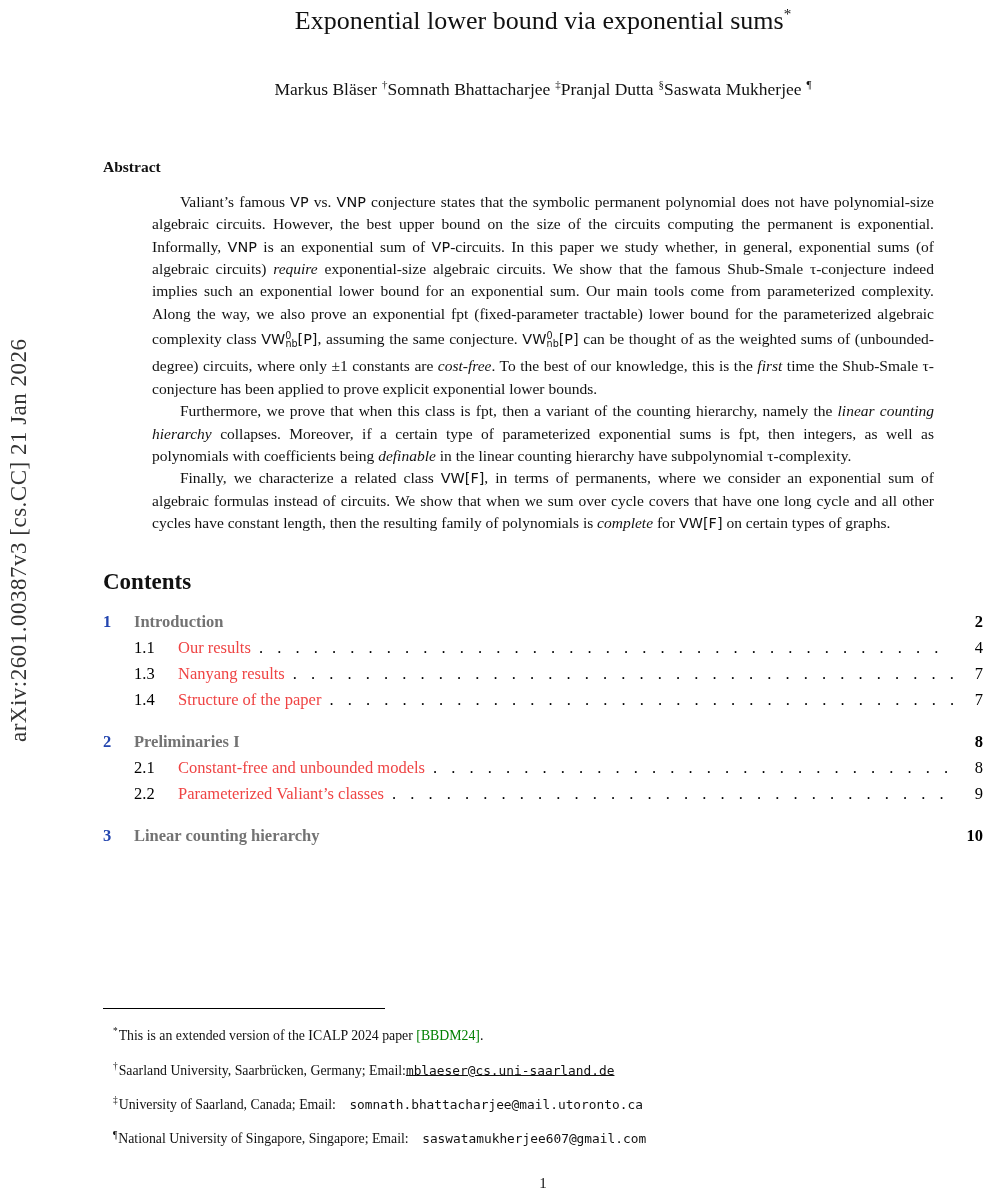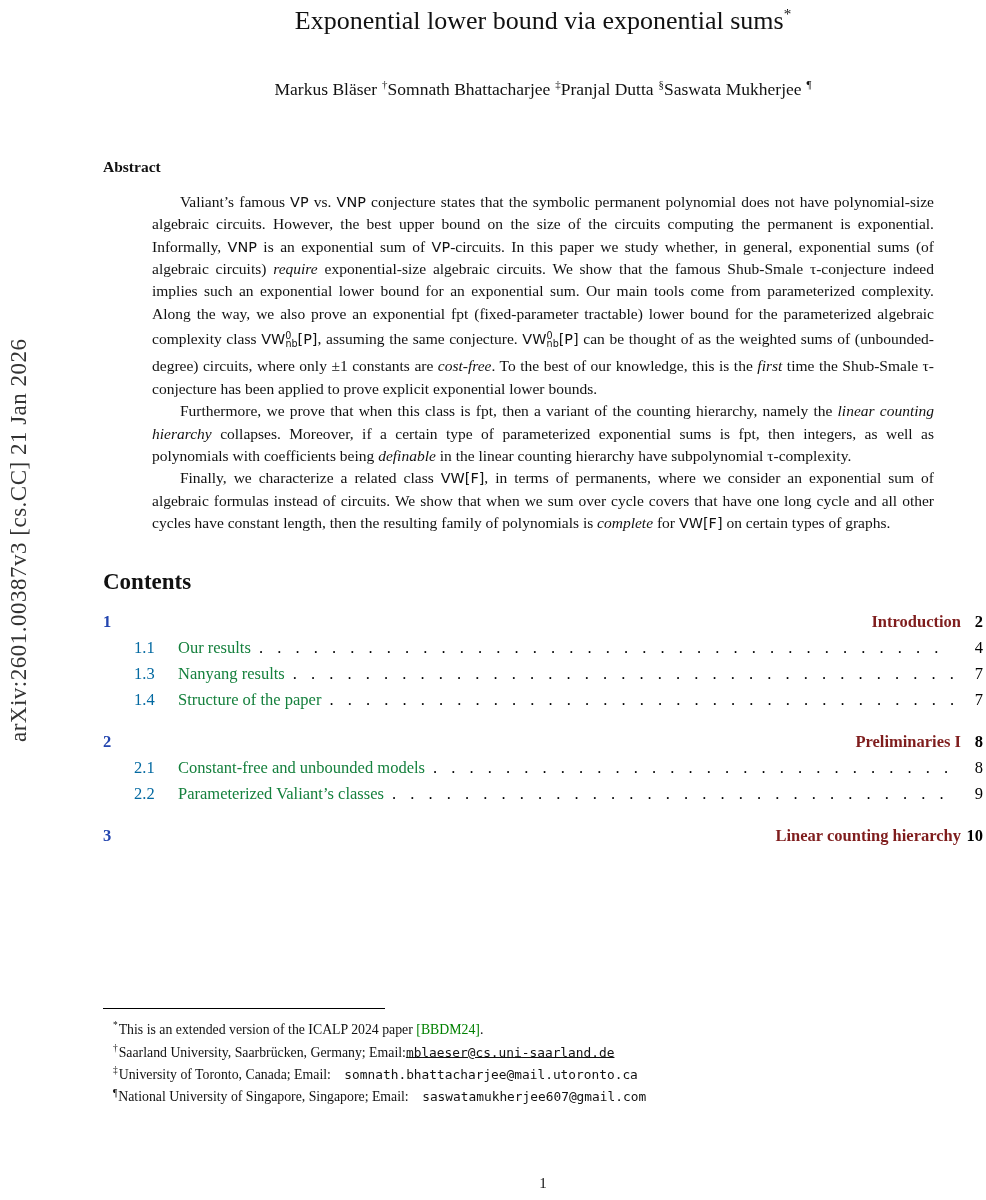--- a/index.html
+++ b/index.html
@@ -69,43 +69,43 @@
   .contents-heading {
     margin-top: 34px;
     font-size: 23px;
     font-weight: bold;
   }
   .toc { margin-top: 14px; font-size: 16.5px; }
   .toc-row { display: flex; align-items: baseline; line-height: 26px; }
   .toc-row.level1 { font-weight: bold; margin-top: 16px; }
   .toc-row.level1:first-child { margin-top: 0; }
   .level1 .toc-num { width: 31px; color: #2345af; }
-  .level1 .toc-title { color: #7f1d1d; flex: 1; text-align: right; }
+  .level1 .toc-title { color: #737373; flex: 1; }
   .level1 .toc-page { color: #000; text-align: right; min-width: 22px; }
   .toc-row.level2 { padding-left: 31px; }
-  .level2 .toc-num { width: 44px; color: #0369a1; }
-  .level2 .toc-title { color: #15803d; }
+  .level2 .toc-num { width: 44px; color: #000000; }
+  .level2 .toc-title { color: #ef4444; }
   .level2 .toc-page { color: #000; text-align: right; min-width: 22px; }
   .leader {
     flex: 1;
     overflow: hidden;
     white-space: nowrap;
     margin: 0 8px;
     color: #000;
   }
   .leader::after {
     content: ". . . . . . . . . . . . . . . . . . . . . . . . . . . . . . . . . . . . . . . . . . . . . . . . . . . . . . . . . . . . . . . . . . . .";
     letter-spacing: 5px;
   }
   .footnotes {
     position: absolute;
     left: 0; top: 1008px;
     width: 880px;
     font-size: 13.8px;
-    line-height: 19px;
+    line-height: 30px;
   }
   .fn-rule {
     width: 282px;
     border-top: 1.4px solid #000;
     margin-bottom: 7px;
   }
   .fn { padding-left: 10px; }
   .fn sup { font-size: 68%; vertical-align: super; margin-right: 1px; }
   .pageno {
     position: absolute;
@@ -187,20 +187,20 @@
         <span class="toc-num">3</span>
         <span class="toc-title">Linear counting hierarchy</span>
         <span class="toc-page">10</span>
       </div>
     </div>
 
     <div class="footnotes">
       <div class="fn-rule"></div>
       <div class="fn"><sup>*</sup><span><span>This is an extended version of the ICALP 2024 paper </span><span class="seg-cite">[BBDM24]</span><span>.</span></span></div>
       <div class="fn"><sup>†</sup><span><span>Saarland University, Saarbrücken, Germany; Email:</span><span class="seg-ttu">mblaeser@cs.uni-saarland.de</span></span></div>
-      <div class="fn"><sup>‡</sup><span><span>University of Toronto, Canada; Email: </span><span class="seg-tt">somnath.bhattacharjee@mail.utoronto.ca</span></span></div>
+      <div class="fn"><sup>‡</sup><span><span>University of Saarland, Canada; Email: </span><span class="seg-tt">somnath.bhattacharjee@mail.utoronto.ca</span></span></div>
       <div class="fn"><sup>¶</sup><span><span>National University of Singapore, Singapore; Email: </span><span class="seg-tt">saswatamukherjee607@gmail.com</span></span></div>
     </div>
 
     <div class="pageno">1</div>
 
   </div>
 </div>
 
 </body></html>

